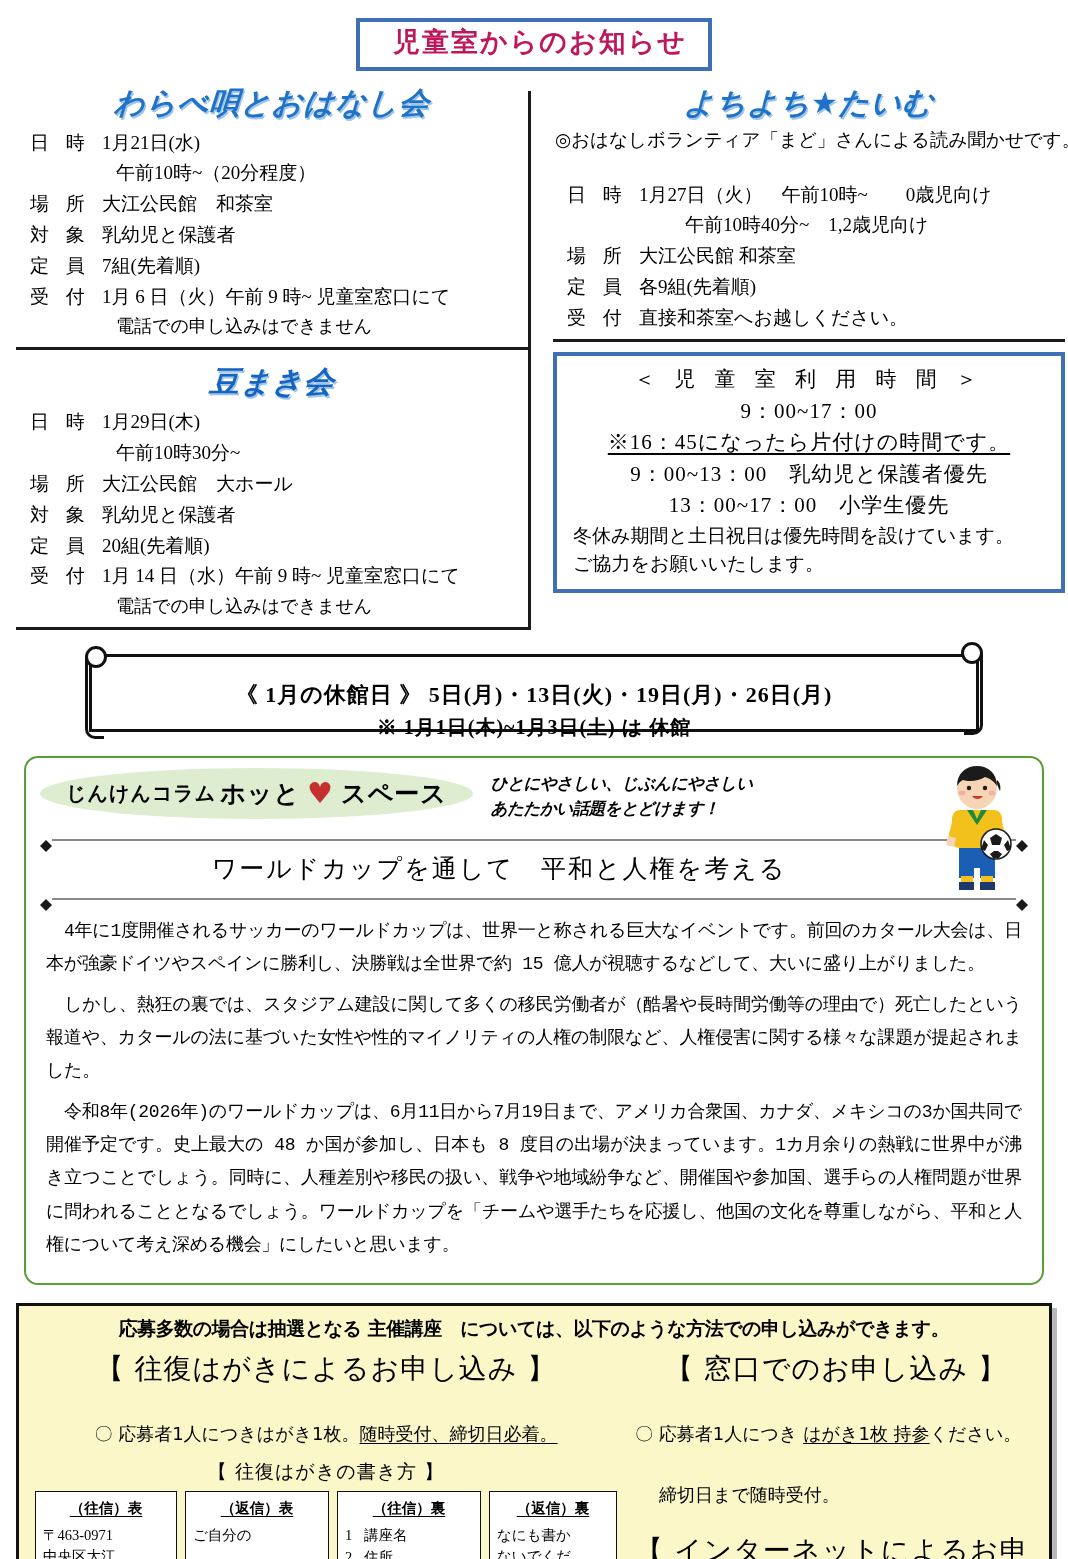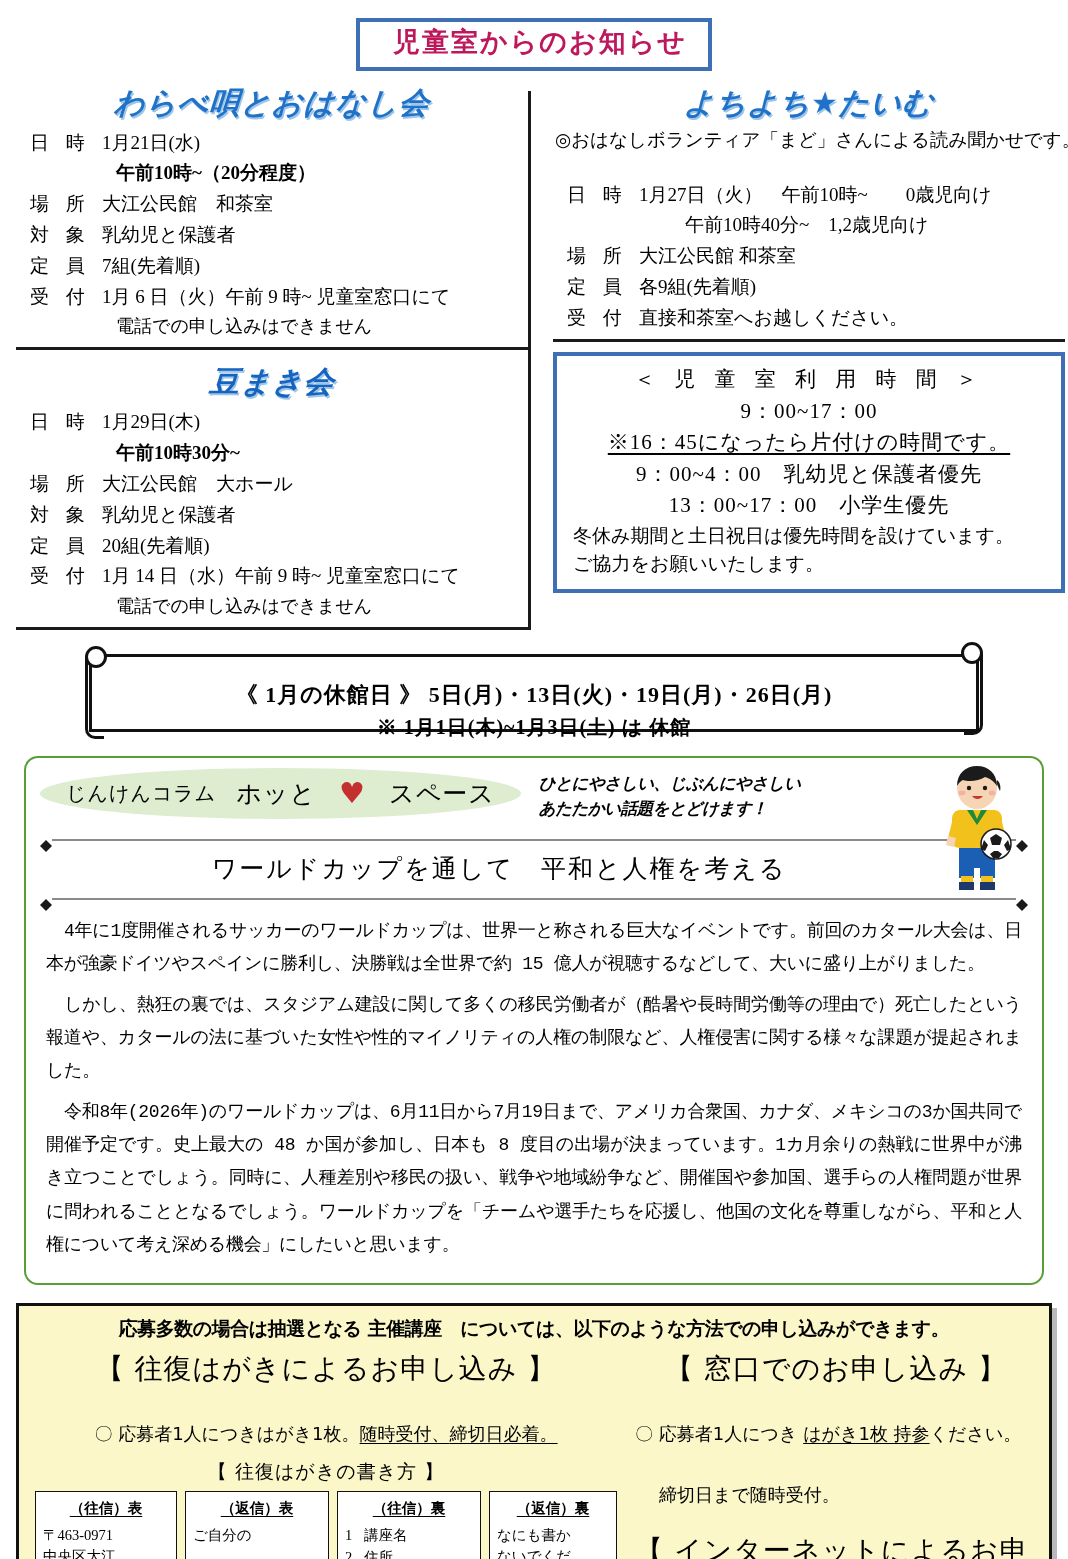--- a/index.html
+++ b/index.html
@@ -85,21 +85,21 @@
     white-space: nowrap;
   }
   .lab {
     width: 86px;
     flex: 0 0 86px;
     letter-spacing: 6px;
     padding-left: 14px;
     box-sizing: border-box;
   }
   .val { flex: 1; }
-  .indent { padding-left: 100px; font-weight: bold; }
+  .indent { padding-left: 100px; }
   .indent2 { padding-left: 132px; }
   .note { padding-left: 100px; font-size: 18px; }
 
   .hr-blk {
     border: none;
     border-top: 3px solid #1a1a1a;
     margin: 6px 0 0 0;
   }
 
   .lead {
@@ -199,27 +199,27 @@
     min-height: 64px;
   }
   .ellipse {
     background: #deecd0;
     border-radius: 50%;
     padding: 9px 26px;
     display: inline-block;
   }
   .col-logo {
     font-family: "DejaVu Sans", sans-serif;
-    font-weight: normal;
+    font-weight: bold;
     font-size: 25px;
     letter-spacing: 1px;
     white-space: nowrap;
     display: flex;
     align-items: center;
-    gap: 20px;
+    gap: 4px;
   }
   .col-logo .small { font-size: 20px; }
   .heart {
     color: #c43030;
     font-size: 29px;
     margin: 0 3px;
     line-height: 1;
   }
   .hand-note {
     font-family: "DejaVu Sans", sans-serif;
@@ -449,21 +449,21 @@
         <div class="lab">受 付</div>
         <div class="val">直接和茶室へお越しください。</div>
       </div>
       <hr class="hr-blk">
     </div>
 
     <div class="hours-box">
       <div class="hours-title">＜ 児 童 室 利 用 時 間 ＞</div>
       <div class="hours-line">9：00~17：00</div>
       <div class="hours-line hours-underline">※16：45になったら片付けの時間です。</div>
-      <div class="hours-line">9：00~4：00　乳幼児と保護者優先</div>
+      <div class="hours-line">9：00~13：00　乳幼児と保護者優先</div>
       <div class="hours-line">13：00~17：00　小学生優先</div>
       <div class="hours-small">冬休み期間と土日祝日は優先時間を設けています。</div>
       <div class="hours-small">ご協力をお願いいたします。</div>
     </div>
   </div>
 </div>
 
 <div class="closure-wrap">
   <div class="closure-frame"></div>
   <div class="closure-tail tail-l"></div>

